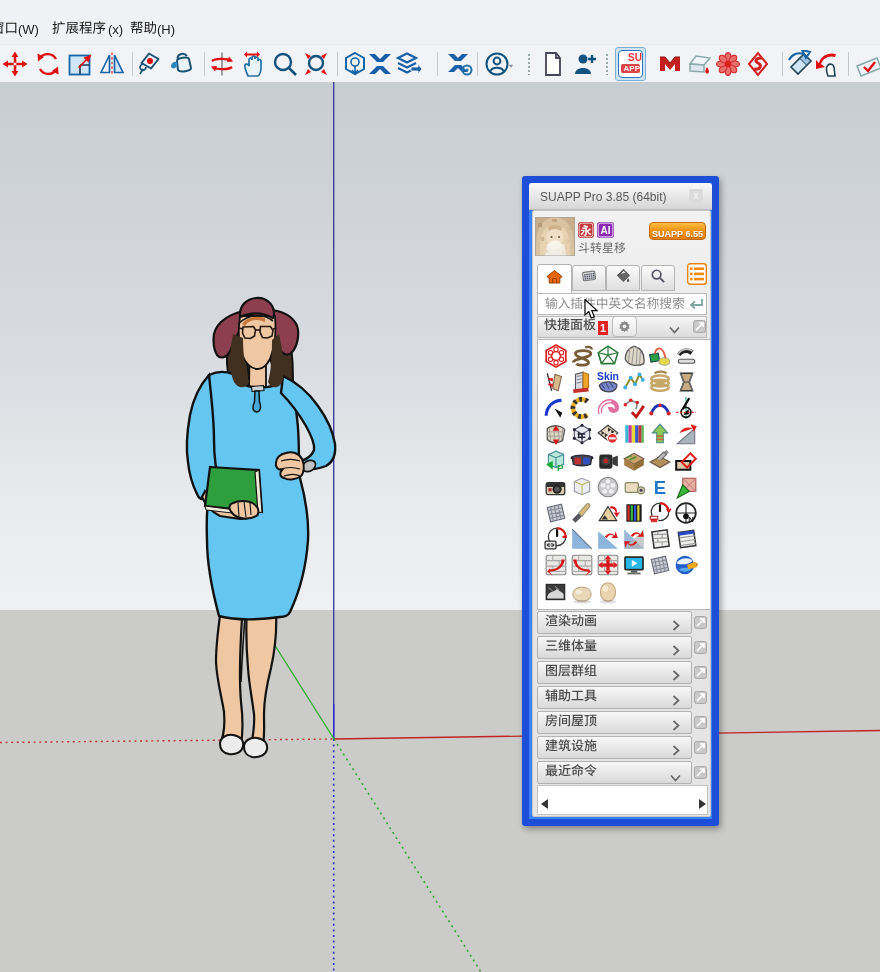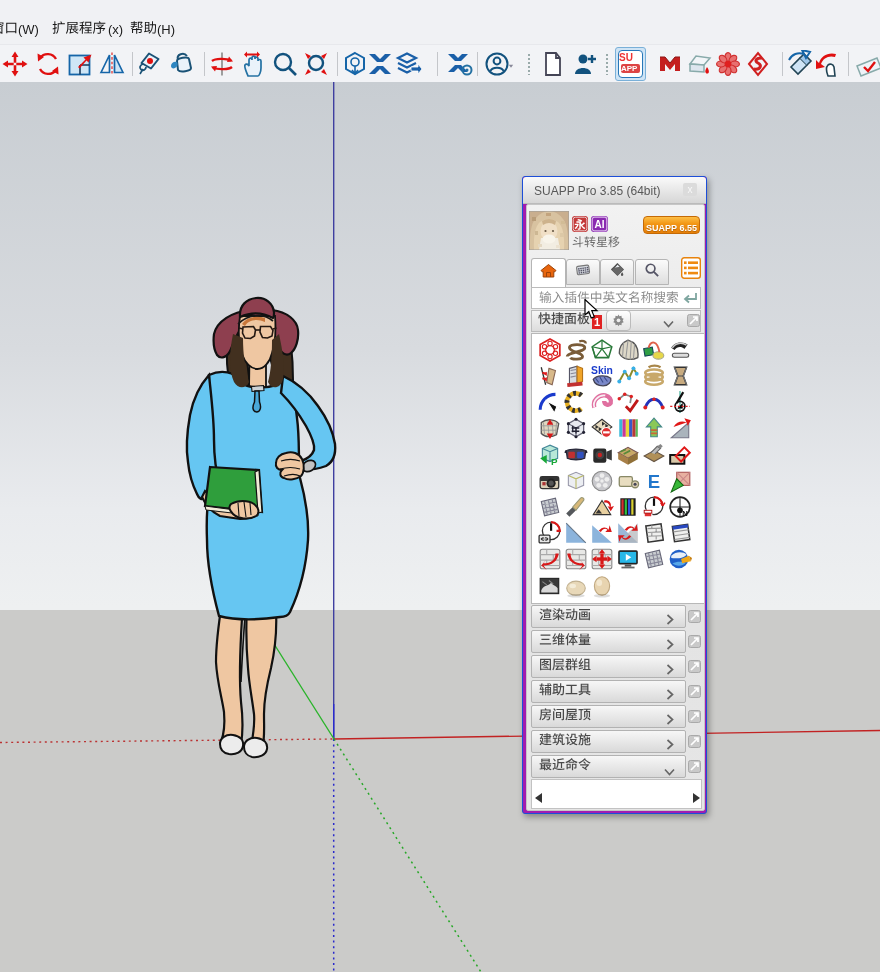--- a/index.html
+++ b/index.html
@@ -129,21 +129,21 @@
         <path d="M7,3 L17,3 L21,8 L21,25 L7,25 Z" fill="#fff" stroke="#445" stroke-width="1.8"></path>
         <path d="M17,3 L17,8 L21,8" fill="none" stroke="#445" stroke-width="1.8"></path>
       </svg></div>
     <div class="ticon" style="left:571px;width:28px;height:28px"><svg width="28" height="28" viewBox="0 0 28 28">
         <circle cx="12" cy="9" r="4.5" fill="#12527e"></circle>
         <path d="M4,24 C4,16 20,16 20,24 Z" fill="#12527e"></path>
         <path d="M21,5 L21,13 M17,9 L25,9" stroke="#12527e" stroke-width="2.4"></path>
       </svg></div>
     <div class="dots" style="left:605px"></div>
     <div class="ticon" style="left:615px;top:2px;width:29px;height:32px;background:#cfe4f5;border:1px solid #7ab0d8;border-radius:3px">
-<div style="margin:2px auto 0;width:23px;height:26px;background:#fff;border:1.5px solid #2777b8;border-radius:4px;text-align:left;line-height:1">
+<div style="margin:2px auto 0;width:23px;height:26px;background:#fff;border:1.5px solid #2777b8;border-radius:4px;text-align:right;line-height:1">
 <div style="font-size:10px;font-weight:bold;color:#e33;margin-top:2px">SU</div>
 <div style="font-size:8px;font-weight:bold;color:#e33;background:#d44;color:#fff;border-radius:2px;margin:1px 2px 0;padding:0.5px 0">APP</div>
       </div>
     </div>
     <div class="ticon" style="left:656px;width:28px;height:28px"><svg width="28" height="28" viewBox="0 0 28 28">
         <path d="M4,21 L4,7 L9,7 L14,13 L19,7 L24,7 L24,21 L19,21 L19,14 L14,20 L9,14 L9,21 Z" fill="#c41e1e"></path>
         <path d="M4,7 L9,7 L14,13 L19,7 L24,7" fill="none" stroke="#8a1515" stroke-width="1"></path>
       </svg></div>
     <div class="ticon" style="left:686px;width:28px;height:28px"><svg width="28" height="28" viewBox="0 0 28 28">
         <path d="M4,14 L10,6 L24,8 L18,15 Z" fill="#f2f5f8" stroke="#8aa" stroke-width="1.5"></path>
@@ -223,21 +223,21 @@
       <path d="M283,376 C296,382 309,393 318,406 C326,417 333,432 335,444 C336,454 333,462 326,466 C318,469 309,470 303,470 L301,461 C307,459 312,456 314,450 C315,444 311,435 306,426 C299,414 290,402 281,393 Z" fill="#66c6f2" stroke="#111" stroke-width="2.4"></path>
       <ellipse cx="309" cy="466" rx="7" ry="5.2" fill="#c2c2c2" stroke="#111" stroke-width="1.7" transform="rotate(-30 309 466)"></ellipse>
       <path d="M302,459 C299,453 292,451 286,453 C280,454 276,458 276,463 C275,467 278,470 282,470 C279,473 280,477 284,478 C289,481 297,479 301,476 C304,473 305,465 302,459 Z" fill="#efc7a2" stroke="#111" stroke-width="2"></path>
       <path d="M281,461 C287,459 294,459 300,461 M280,469 C287,467 294,467 300,469 M284,476 C290,474 296,474 300,476" stroke="#111" stroke-width="1.1" fill="none"></path>
       <path d="M251.5,386.5 L263.5,385.5 L264,390.5 L252,391.5 Z" fill="#ccd2d6" stroke="#111" stroke-width="1.1"></path>
       <path d="M255,391 L254.5,402 C252,407 252.5,411.5 256.5,412 C260.5,412 261.5,407 259.5,402 L259,391 Z" fill="#49a8d8" stroke="#111" stroke-width="1.5"></path>
       <path d="M233,334 C229,354 229,371 234,382 C238,389 246,389 249,382 C245,370 243,354 243,338 Z" fill="#42301f"></path>
       <path d="M279,334 C283,352 285,368 283,379 C281,389 271,390 268,382 C271,372 272,356 272,340 Z" fill="#42301f"></path>
     </svg>
   </div>
-<div class="abs" style="left:522px;top:176px;width:183px;height:636px;background:#a21caf;border:1px solid #1d4ed8;border-radius:3px;box-shadow:2px 3px 6px rgba(0,0,0,0.35)">
+<div class="abs" style="left:522px;top:176px;width:183px;height:636px;background:#3b82f6;border:7px solid #1d4ed8;border-radius:3px;box-shadow:2px 3px 6px rgba(0,0,0,0.35)">
     <div class="abs" style="left:0;top:0;width:183px;height:26px;background:linear-gradient(#fafafa,#d6d6d6);border-bottom:1px solid #bbb;border-radius:3px 3px 0 0">
       <div class="abs" style="left:11px;top:7px;font-size:12px;color:#585858">SUAPP Pro 3.85 (64bit)</div>
       <div class="abs" style="left:160px;top:6px;width:14px;height:13px;background:#dbdbdb;color:#f8f8f8;font-size:10px;text-align:center;line-height:14px;border-radius:2px">x</div>
     </div>
     <div class="abs" style="left:3px;top:27px;width:177px;height:605px;background:linear-gradient(#f2f2f2,#e2e2e2 40%,#e6e6e6);border:1px solid #c6c6c6;border-radius:2px">
       <div class="abs" style="left:2px;top:6px"><svg width="40" height="39" viewBox="0 0 40 39">
           <rect width="40" height="39" fill="#c9ae8e"></rect>
 <path d="M1,39 Q0,14 7,7 Q13,0 20,0 Q28,0 34,8 Q40,15 39,39 Z" fill="#d8c2a0"></path>
 <path d="M5,39 Q4,17 11,11 Q20,5 29,11 Q36,17 35,39 Z" fill="#e6d2b0"></path>
 <ellipse cx="20" cy="20" rx="8.5" ry="9.5" fill="#f0dfc6"></ellipse>

